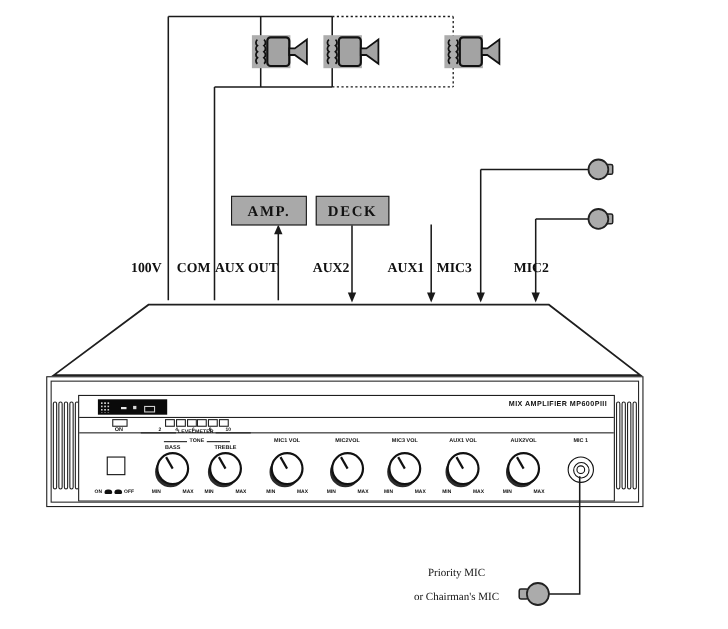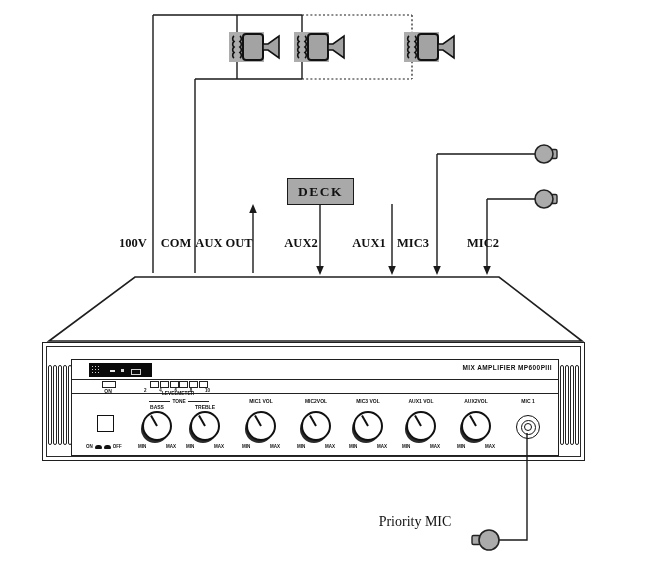--- a/index.html
+++ b/index.html
@@ -7,21 +7,21 @@
          font-family:"Liberation Sans",sans-serif;color:#111;}
   
   #wires{position:absolute;left:0;top:0;z-index:5;pointer-events:none;}
   
   .wlabel{position:absolute;top:236px;transform:translateX(-50%);z-index:6;
           font-family:"Liberation Serif",serif;font-size:12.5px;font-weight:600;white-space:nowrap;}
   .devbox{position:absolute;top:178px;height:25px;z-index:6;background:#a9a9a9;
           border:1.6px solid #1a1a1a;display:flex;align-items:center;justify-content:center;
           font-family:"Liberation Serif",serif;font-size:13.5px;font-weight:600;letter-spacing:1.5px;}
   .caption{position:absolute;left:330px;top:511px;width:170px;z-index:6;text-align:center;
-           font-family:"Liberation Serif",serif;font-size:14px;line-height:21px;}
+           font-family:"Liberation Serif",serif;font-size:10px;line-height:21px;}
   
   #front{position:absolute;left:42px;top:342px;width:541px;height:117px;
          border:1.6px solid #1f1f1f;background:#fff;z-index:1;}
   #bevel{position:absolute;left:3px;top:3px;right:3px;bottom:3px;border:1px solid #2a2a2a;}
   .vents{position:absolute;top:22px;display:flex;gap:1px;}
   .vents.left{left:5px;} .vents.right{left:512px;}
   .slat{width:2px;height:78px;border:1px solid #222;border-radius:2px;background:#fff;}
   #panel{position:absolute;left:28px;top:16px;width:486px;height:95px;border:1.6px solid #1f1f1f;background:#fff;}
   .hline{position:absolute;left:0;width:100%;height:0;border-top:1px solid #222;}
   #display{position:absolute;left:17px;top:3px;width:63px;height:14px;background:#0a0a0a;}
@@ -235,29 +235,33 @@
       <rect x="549" y="194.5" width="8" height="9" rx="1.5" fill="#a8a8a8" stroke="#222" stroke-width="1.4"></rect>
       <circle cx="544" cy="199" r="9" fill="#ababab" stroke="#222" stroke-width="1.6"></circle>
     </g>
 
     <g>
       <rect x="472" y="535.5" width="8" height="9" rx="1.5" fill="#a8a8a8" stroke="#222" stroke-width="1.4"></rect>
       <circle cx="489" cy="540" r="10" fill="#ababab" stroke="#222" stroke-width="1.6"></circle>
     </g>
   </svg>
 
+  <div class="devbox" style="left:210px;width:67px">
+    <span>AMP.</span>
+    </div>
   <div class="devbox" style="left:287px;width:65px">
     <span>DECK</span>
     </div>
 
   <div class="wlabel" style="left:133px">100V</div>
   <div class="wlabel" style="left:176px">COM</div>
   <div class="wlabel" style="left:224px">AUX OUT</div>
   <div class="wlabel" style="left:301px">AUX2</div>
   <div class="wlabel" style="left:369px">AUX1</div>
   <div class="wlabel" style="left:413px">MIC3</div>
   <div class="wlabel" style="left:483px">MIC2</div>
 
   <div class="caption">
     <div>Priority MIC</div>
+    <div>or Chairman's MIC</div>
   </div>
 
 </div>
 
 </body></html>

